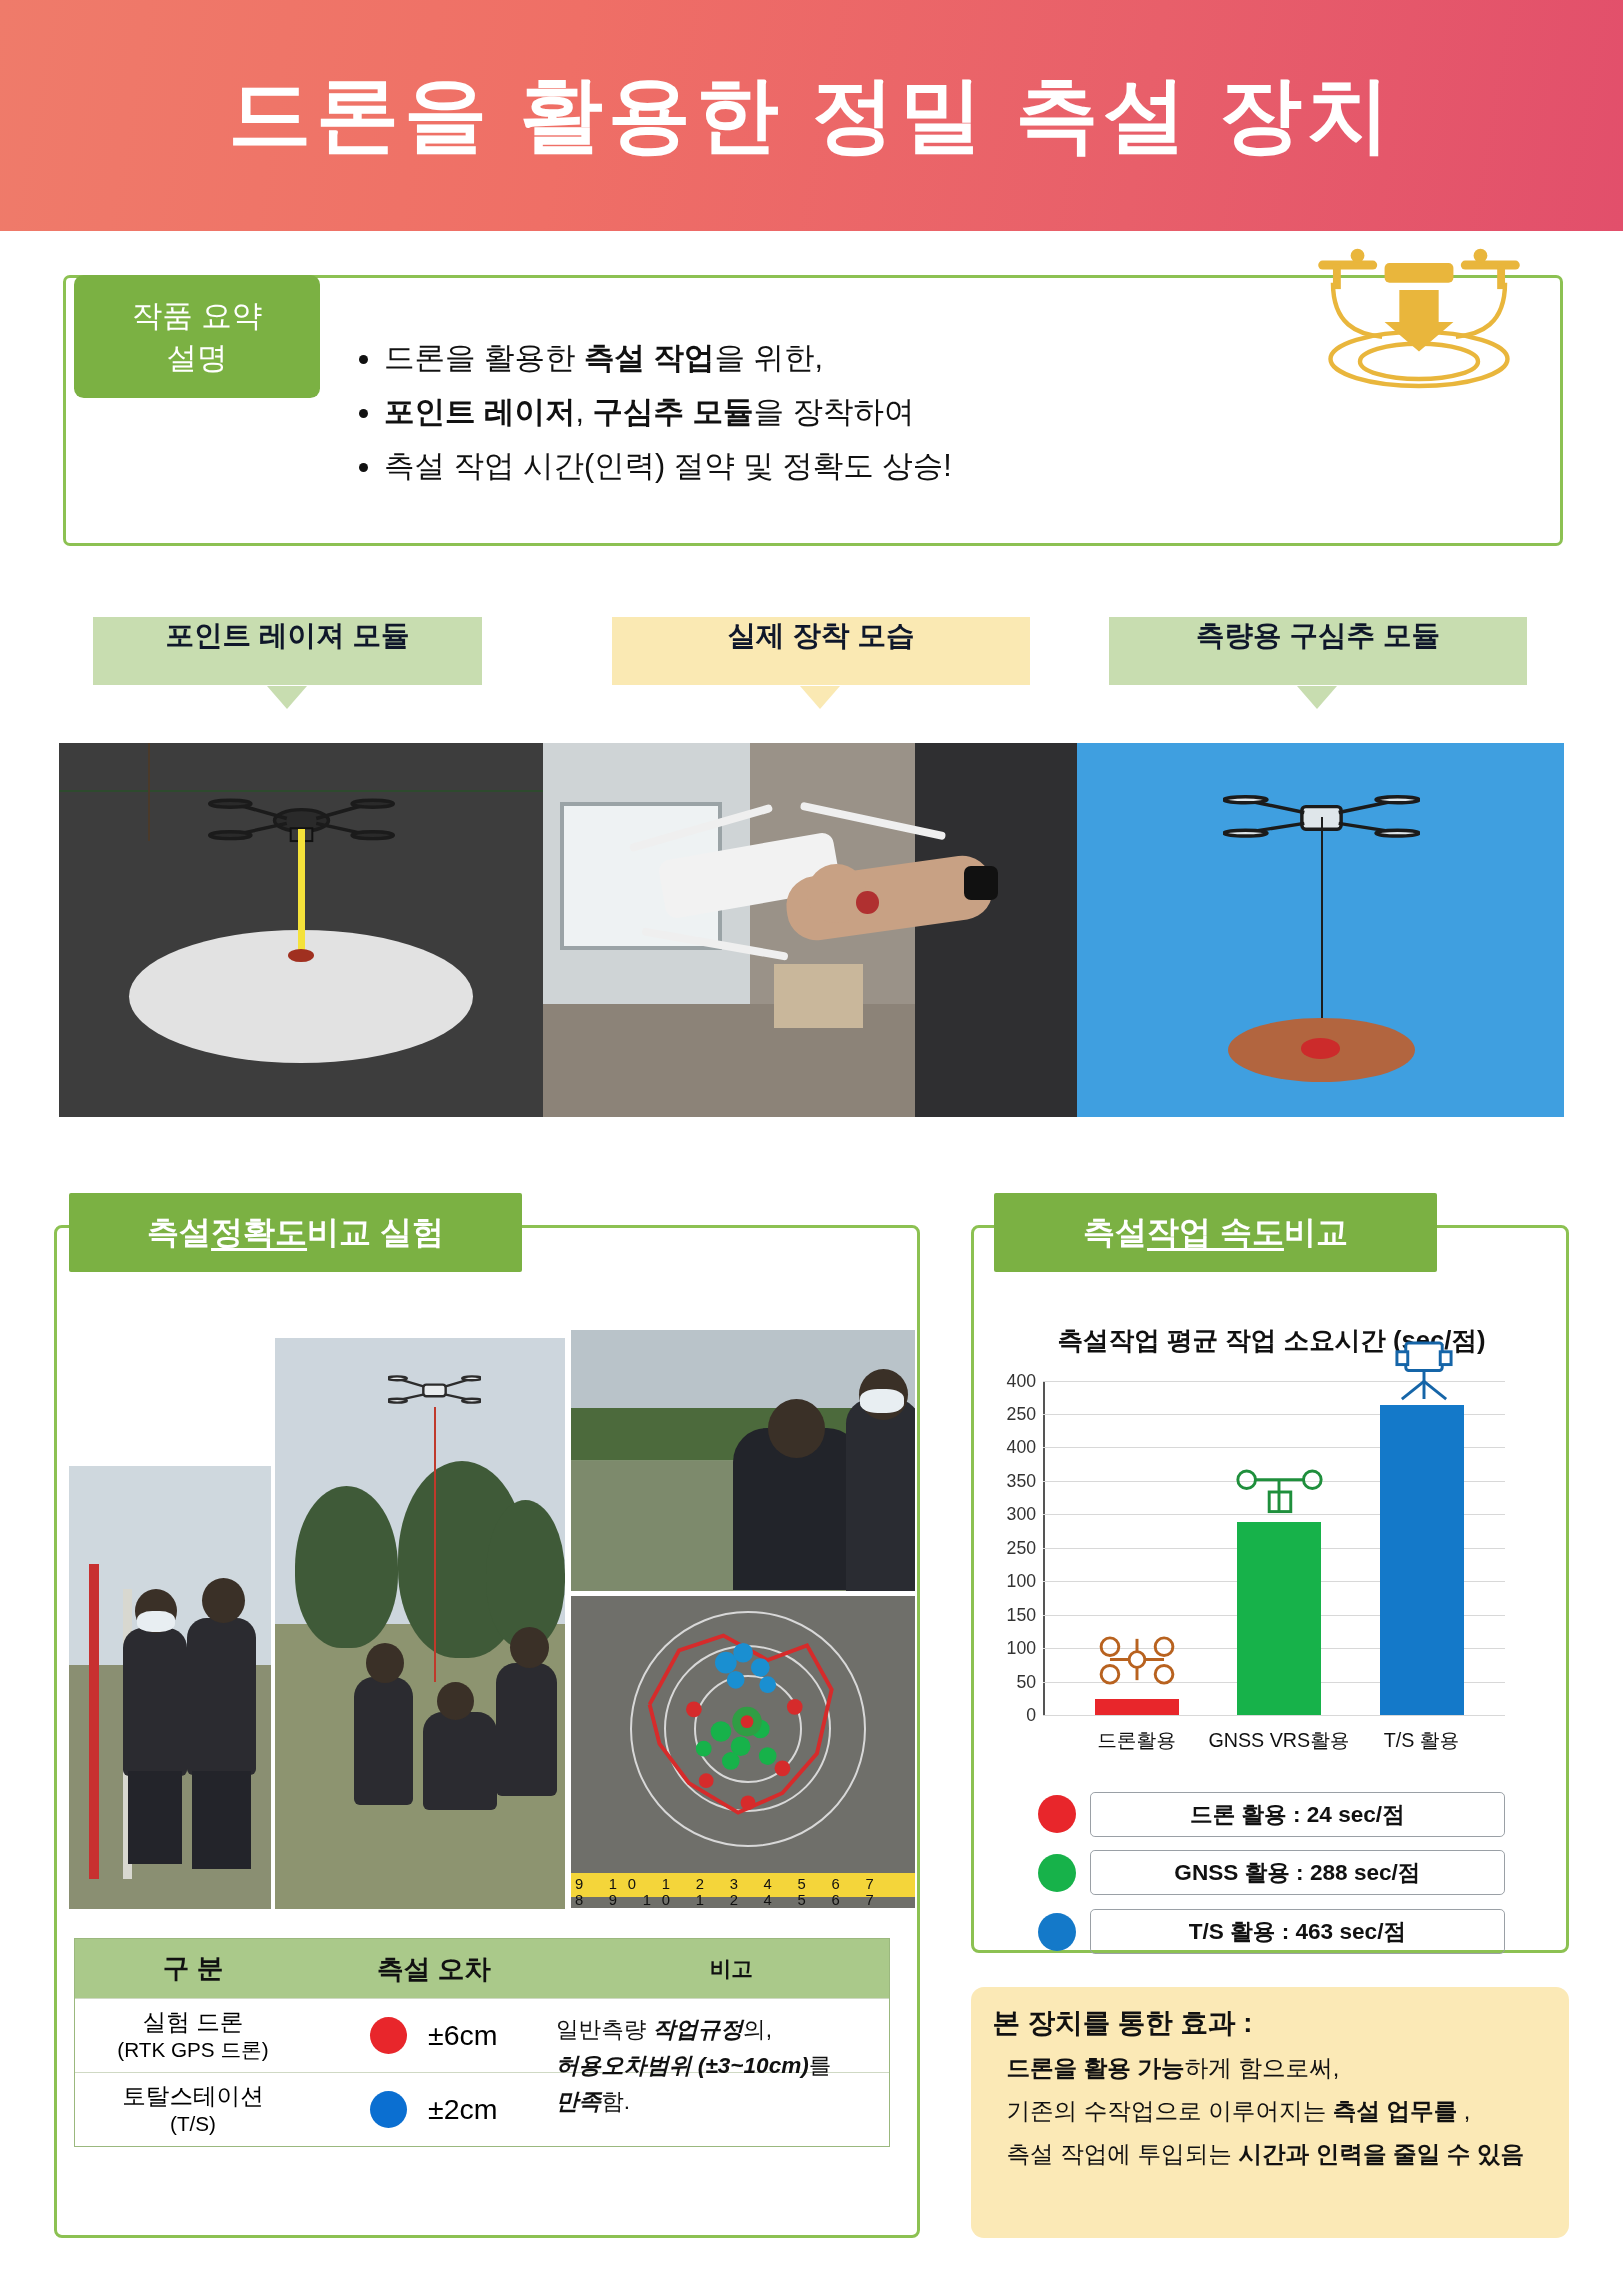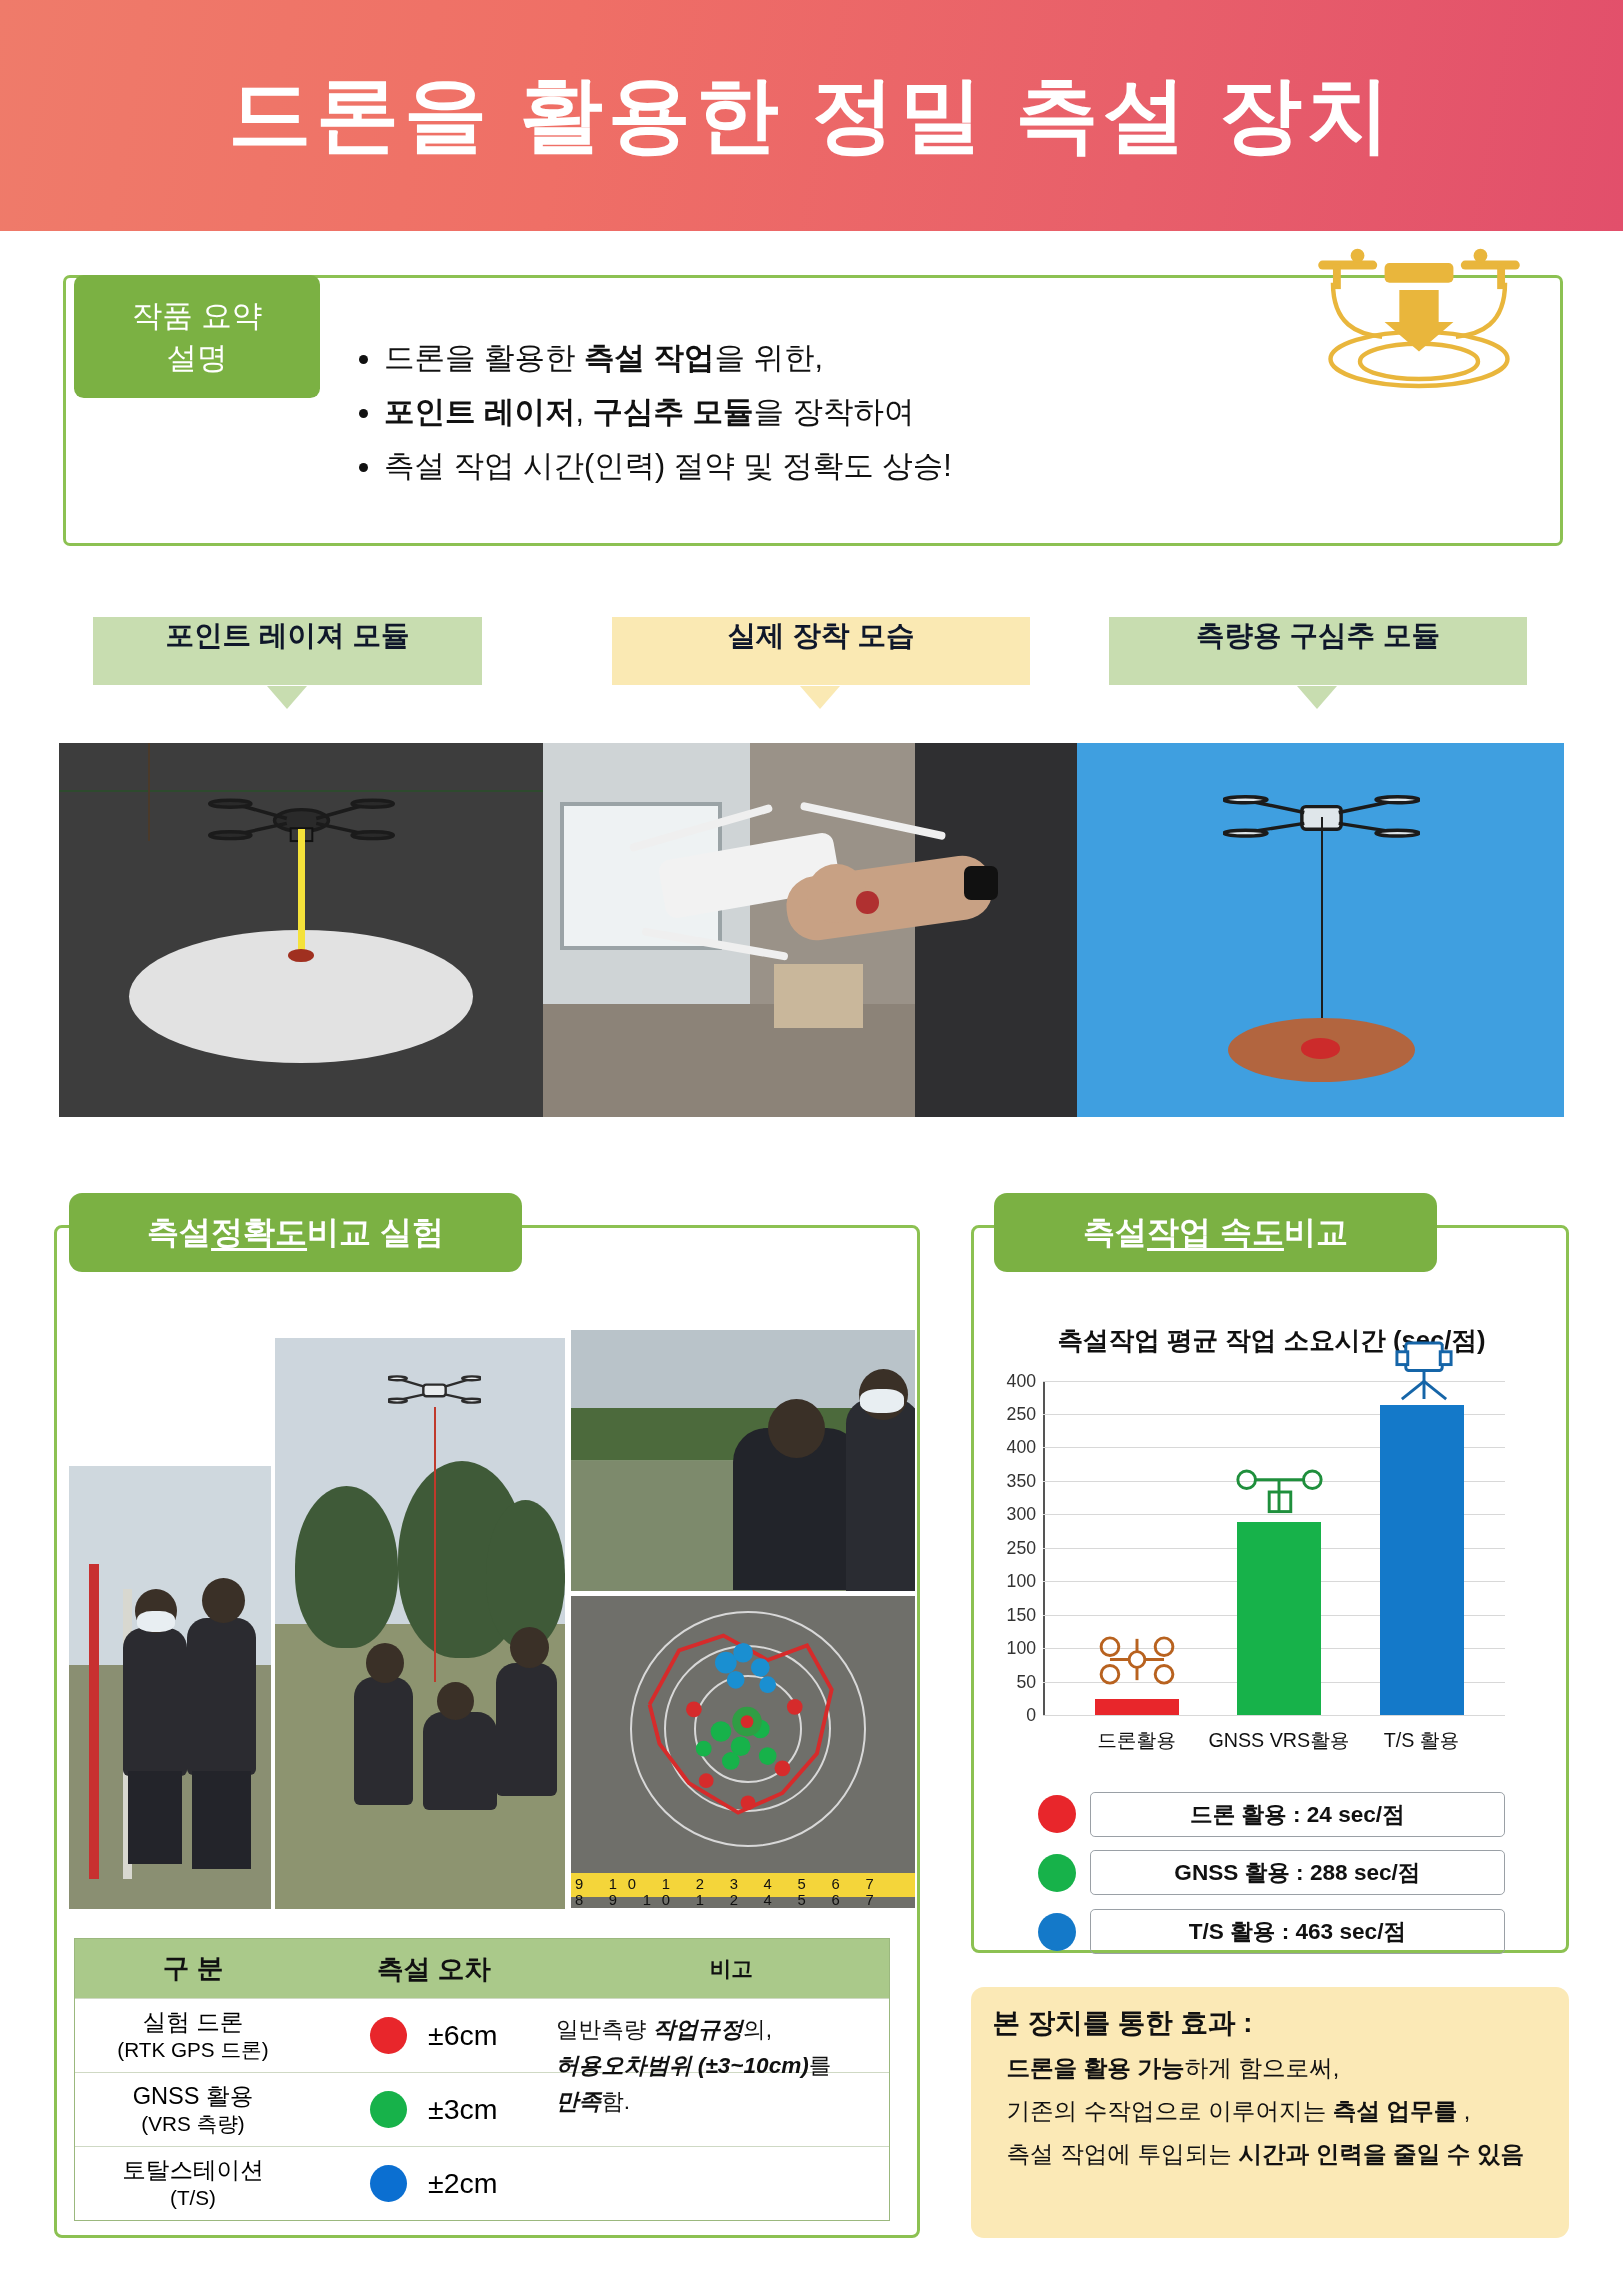--- a/index.html
+++ b/index.html
@@ -91,21 +91,21 @@
   .p2-win { position:absolute; left:17px; top:59px; width:162px; height:148px; background:#eef2f3; border:4.9px solid #9aa3a6; }
   .p2-floor { position:absolute; left:0; bottom:0; width:100%; height:113px; background:#8c8378; }
   .p2-box { position:absolute; left:231px; bottom:89px; width:89px; height:64px; background:#c9b79b; }
   .p2-dark { position:absolute; right:0; top:0; width:162px; height:374px; background:#2f2f31; }
   .p2-arm { position:absolute; right:84px; top:123px; width:207px; height:64px; background:#c8a184; border-radius:29.5px; transform:rotate(-8deg); }
   .p2-drone-body { position:absolute; left:118px; top:103px; width:177px; height:59px; background:#f2f2f2; border-radius:11.8px; transform:rotate(-10deg); }
   .p2-prop { position:absolute; width:148px; height:7.9px; background:#efefef; border-radius:3.9px; }
 
   
   .sect-title {
-    position:absolute; background:#7bb143; color:#ffffff; border-radius:13px;
+    position:absolute; background:#7bb143; color:#ffffff; border-radius:2px;
     display:flex; align-items:center; justify-content:center;
     font-size:32px; font-weight:bold; height:79px;
   }
   .sect-title u { text-decoration: underline; text-underline-offset: 4.9px; }
   .sect-left { left:69px; top:1193px; width:453px; }
   .sect-right { left:994px; top:1193px; width:443px; }
 
   .panel {
     position:absolute; border:3px solid #8cc152; border-radius:7.9px; background:#ffffff;
   }
@@ -407,31 +407,20 @@
       <div>실험 드론</div>
       <div style="font-size:20.7px;">(RTK GPS 드론)</div>
     </div>
     <div class="col2">
       <span class="dotc" style="background:#e8262b;"></span>
       <span class="err">±6cm</span>
     </div>
     <div class="col3"></div>
   </div>
 
-  <div class="tbl-row">
-    <div class="col1">
-      <div>GNSS 활용</div>
-      <div style="font-size:20.7px;">(VRS 측량)</div>
-    </div>
-    <div class="col2">
-      <span class="dotc" style="background:#17b24a;"></span>
-      <span class="err">±3cm</span>
-    </div>
-    <div class="col3"></div>
-  </div>
 
   <div class="tbl-row">
     <div class="col1">
       <div>토탈스테이션</div>
       <div style="font-size:20.7px;">(T/S)</div>
     </div>
     <div class="col2">
       <span class="dotc" style="background:#0b6fd1;"></span>
       <span class="err">±2cm</span>
     </div>

